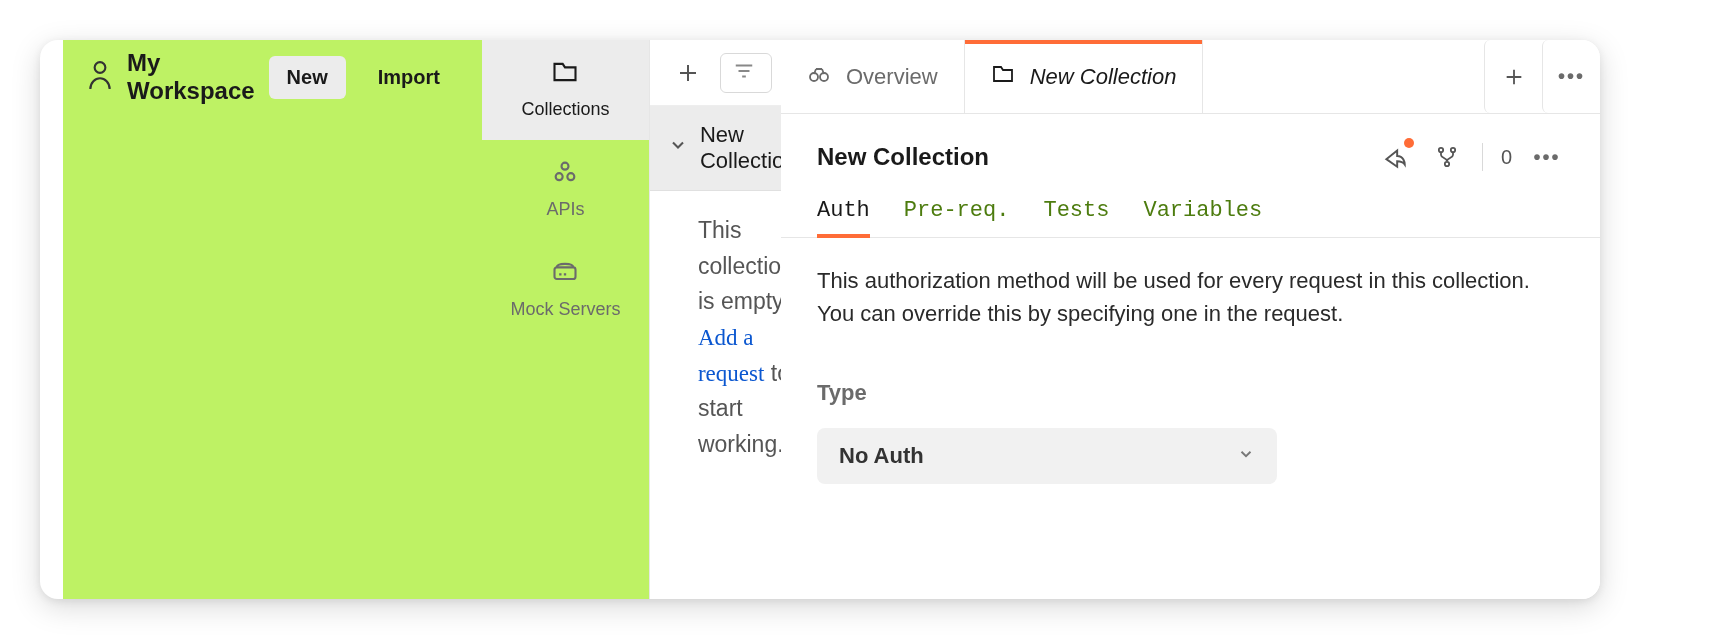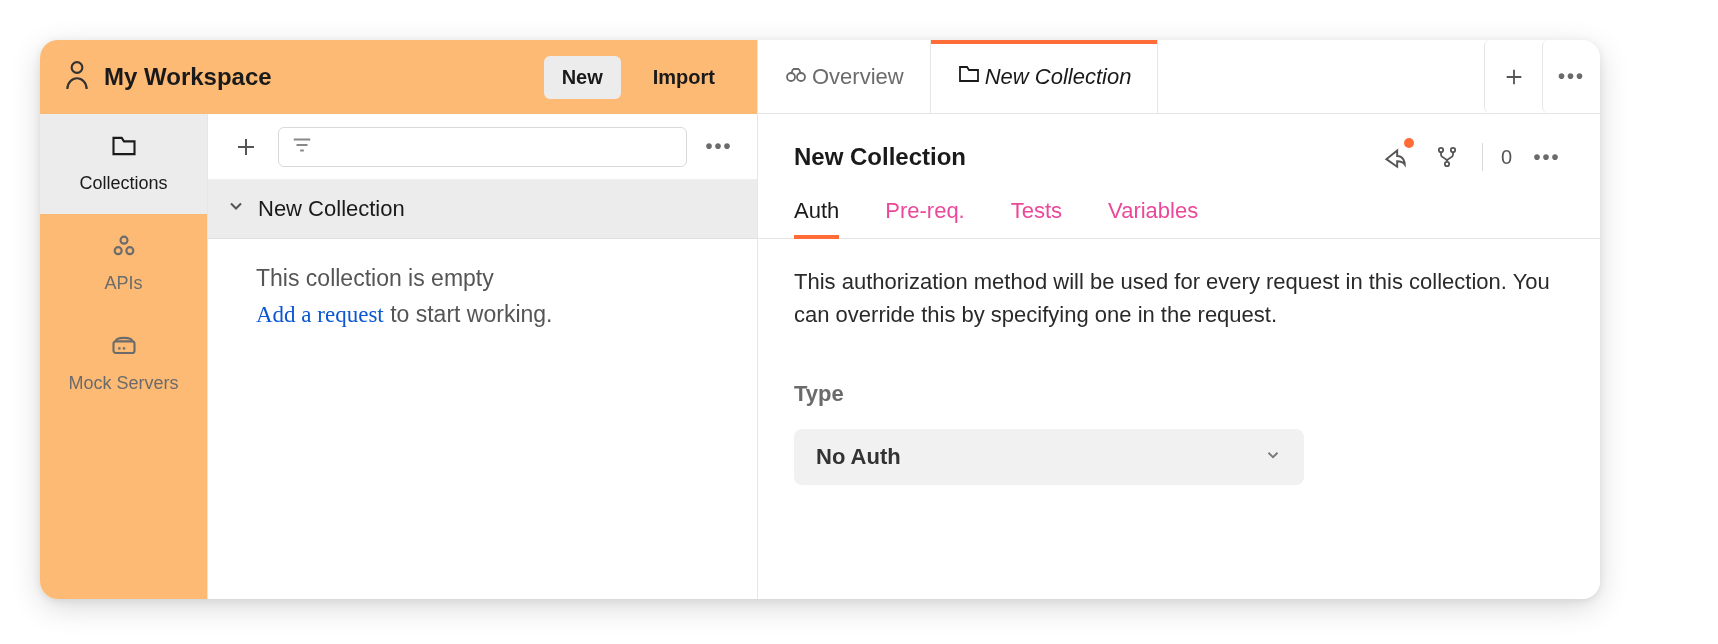--- a/index.html
+++ b/index.html
@@ -19,23 +19,23 @@
     flex-direction: column;
   }
 
   
   .main-split { display: flex; height: 100%; }
 
   
   .left-col {
     width: 718px;
     display: flex;
-    flex-direction: column;
     border-right: 1px solid #e6e6e6;
-    background: #fdba74;
+    background: #bef264;
+    margin-left: 23px;
   }
   .workspace-header {
     display: flex;
     align-items: center;
     gap: 14px;
     padding: 18px 24px;
     height: 74px;
   }
   .user-icon { width: 26px; height: 30px; color:#333; }
   .workspace-title {
@@ -97,21 +97,21 @@
   .link { color:#0b57d0; cursor:pointer;font-family:Liberation Serif, serif; }
 
   
   .right-col { flex:1; display:flex; flex-direction:column; background:#fff; }
 
   .tabs-bar {
     display:flex; align-items:stretch; height:74px;
     border-bottom:1px solid #e6e6e6;
   }
   .tab {
-    display:flex; align-items:center; gap:4px;
+    display:flex; align-items:center; gap:15px;
     padding: 0 26px; font-size:22px; color:#6b6b6b;
     border-right:1px solid #e6e6e6; cursor:pointer;
     position:relative;
   }
   .tab svg { width:24px; height:24px; }
   .tab.active { color:#1a1a1a; }
   .tab.active .tab-label { font-style: italic; }
   .tab-ind {
     position:absolute; top:0; left:0; right:0; height:4px;
     background:#ff6c37; display:none;
@@ -128,39 +128,40 @@
   .collection-title { font-size:24px; font-weight:700; color:#1a1a1a; flex:1; }
   .hdr-action { position:relative; width:34px; height:34px; display:flex; align-items:center; justify-content:center; color:#555; cursor:pointer; }
   .hdr-action .dot-badge {
     position:absolute; top:-2px; right:-2px; width:10px; height:10px;
     background:#ff6c37; border-radius:50%;
   }
   .divider { width:1px; height:28px; background:#d9d9d9; }
   .fork-count { font-size:20px; color:#555; }
 
   .sub-tabs {
-    display:flex; gap:46px; padding: 12px 36px 0;
+    display:flex; gap:34px; padding: 12px 36px 0;
     border-bottom:1px solid #e6e6e6;
+    font-family:Liberation Mono, monospace;
   }
   .sub-tab {
-    font-size:22px; color:#ec4899; padding-bottom:14px;
+    font-size:22px; color:#4d7c0f; padding-bottom:14px;
     cursor:pointer; position:relative;
   }
   .sub-tab.active { color:#1a1a1a; }
   .sub-tab.active::after {
     content:""; position:absolute; left:0; right:0; bottom:-1px;
     height:4px; background:#ff6c37;
   }
 
   .content-body { padding: 26px 36px; color:#2a2a2a; font-size:22px; line-height:1.5; }
 
   .type-section { padding: 24px 36px; }
   .type-label { font-size:22px; font-weight:600; color:#6b6b6b; margin-bottom:22px; }
   .select {
-    width: 510px; height:56px;
+    width: 460px; height:56px;
     background:#f1f1f1; border:none; border-radius:8px;
     display:flex; align-items:center; justify-content:space-between;
     padding:0 22px; font-size:22px; font-weight:600; color:#333;
     cursor:pointer;
   }
   .select svg { width:18px; height:18px; color:#777; }
 </style>
 </head>
 <body>
 

